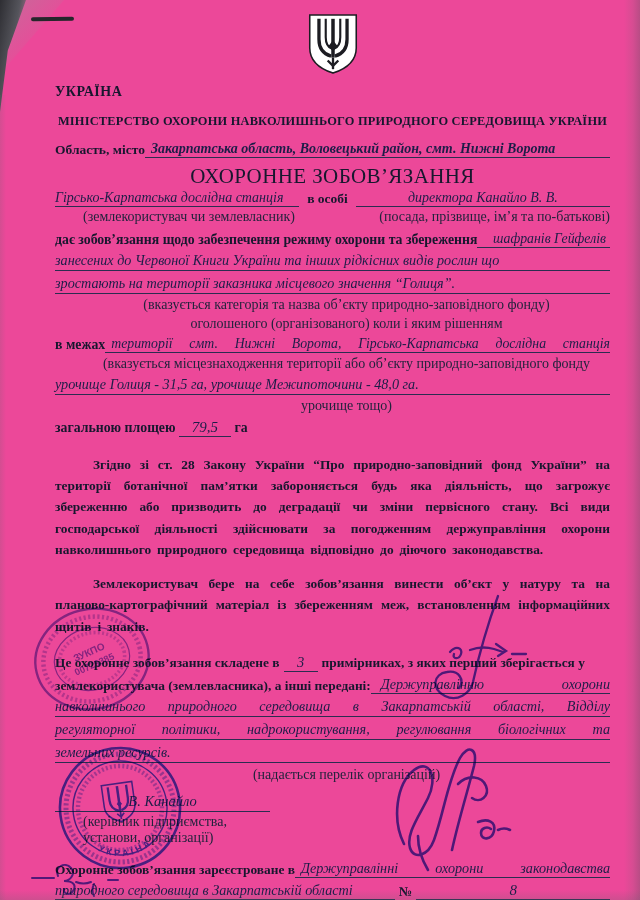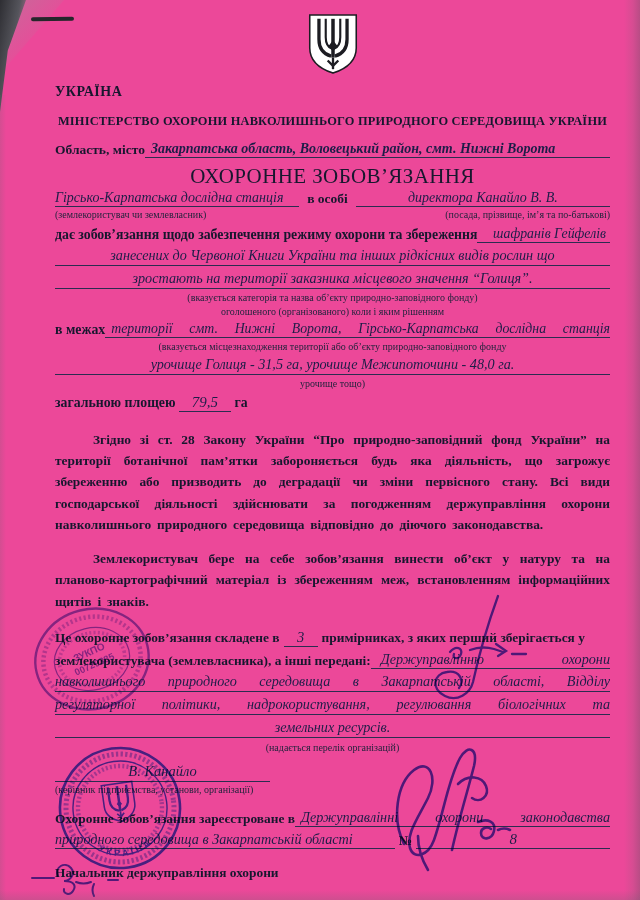--- a/index.html
+++ b/index.html
@@ -19,39 +19,39 @@
   .edge-left{position:absolute;left:0;top:95px;bottom:0;width:6px;z-index:5;
         background:linear-gradient(to right,rgba(100,100,110,.18),transparent);}
   .top-dash{position:absolute;left:31px;top:17px;width:43px;height:4px;background:#26262b;
         border-radius:2px;transform:rotate(-.6deg);z-index:6;}
 
   .content{position:absolute;left:55px;right:30px;top:0;z-index:2;}
 
   .center{text-align:center;}
   .bold{font-weight:bold;}
   .it{font-style:italic;color:#1d1d48;}
-  .hint{font-size:10px;color:#23233d;}
+  .hint{font-size:14px;color:#23233d;margin-left:28px;}
   .ul{border-bottom:1.2px solid #2c2c50;}
   .fill{flex:1;border-bottom:1.2px solid #2c2c50;min-height:16px;}
   .frow{display:flex;align-items:flex-end;}
 
   .emblem-wrap{margin-top:13px;text-align:center;}
   .country{margin-top:5px;font-size:14px;font-weight:bold;letter-spacing:.5px;}
   .ministry{margin-top:14px;font-size:12.4px;font-weight:bold;letter-spacing:.2px;}
   .region-row{margin-top:12px;font-size:13.5px;font-weight:bold;}
   .region-row .fill{font-size:14px;padding-left:6px;font-style:italic;}
   .doc-title{margin-top:6px;font-size:21px;font-weight:normal;letter-spacing:.4px;}
   .party-row{font-size:13.5px;margin-top:1px;}
   .party-left{width:44%;text-align:left;font-size:14px;}
   .party-mid{font-weight:bold;padding:0 8px;}
   .party-right{text-align:center;font-size:14px;}
   .hints-row{display:flex;justify-content:space-between;margin-top:2px;}
   .form{font-size:13.8px;}
   .form .line{margin-top:4px;}
-  .itline{font-size:14.2px;border-bottom:1.2px solid #2c2c50;margin-top:4px;padding-bottom:1px;text-align:center;}
+  .itline{font-size:14.2px;border-bottom:1.2px solid #2c2c50;margin-top:4px;padding-bottom:1px;}
   .just{text-align:justify;-moz-text-align-last:justify;text-align-last:justify;}
   .para{font-size:13.4px;font-weight:bold;text-align:justify;line-height:1.58;
         word-spacing:2.5px;margin-top:0;}
   .indent{text-indent:38px;}
   .copies{margin-top:16px;}
   .copies .b{font-weight:bold;font-size:13.4px;}
   .count-ul{display:inline-block;width:34px;text-align:center;border-bottom:1.2px solid #2c2c50;
         font-size:14.5px;}
   .sig-row{display:flex;justify-content:space-between;margin-top:10px;}
   .sigcol-l{width:215px;}

